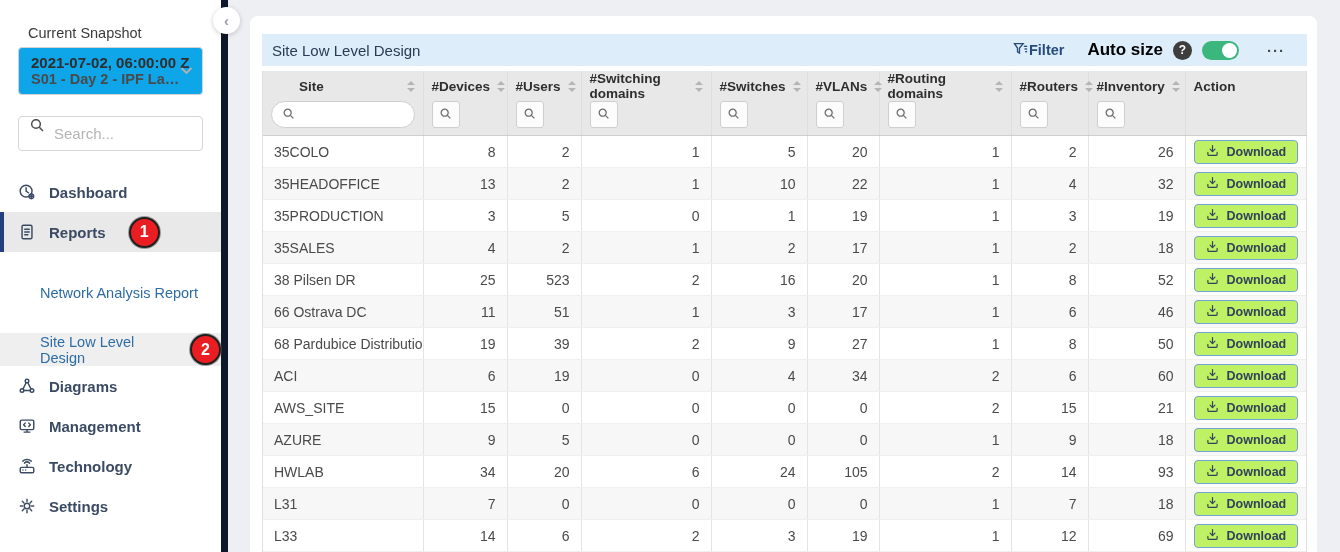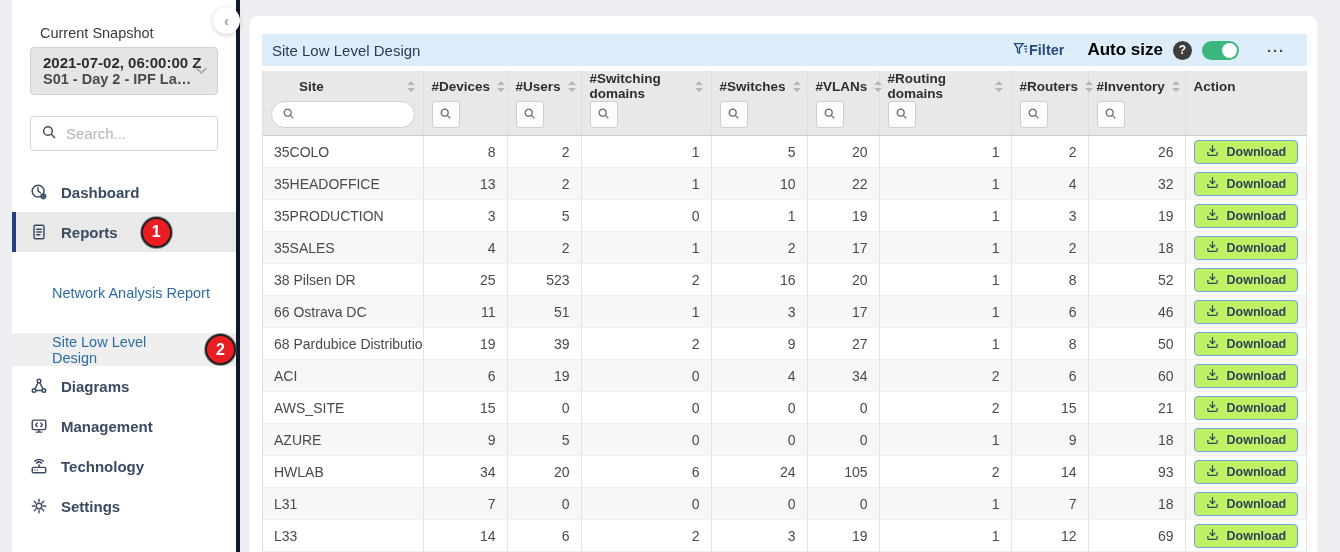--- a/index.html
+++ b/index.html
@@ -5,40 +5,40 @@
   * { margin:0; padding:0; box-sizing:border-box; }
   html,body { width:1340px; height:552px; overflow:hidden; }
   body {
     font-family:"Liberation Sans", sans-serif;
     background:#edeff2;
     position:relative;
     color:#3b4a63;
   }
   
   .sidebar {
-    position:absolute; left:12px; top:0; bottom:0; width:228px;
-    background:#fff; border-right:4px solid #0f172a; z-index:2;
+    position:absolute; left:0; top:0; bottom:0; width:228px;
+    background:#fff; border-right:7px solid #0f172a; z-index:2;
   }
   .collapse-btn {
     position:absolute; left:213px; top:7px; width:27px; height:27px;
     border-radius:50%; background:#fff; box-shadow:0 1px 5px rgba(0,0,0,.2);
     display:flex; align-items:center; justify-content:center;
     color:#9aa1ab; font-size:15px; font-weight:700; z-index:3; cursor:pointer;
   }
   .snap-label { margin:25px 18px 6px 28px; font-size:14.5px; color:#3a3a3a; }
   .snap-select {
     margin:0 18px; border:1px solid #d2d2d2; border-radius:4px;
-    padding:6px 28px 7px 12px; position:relative; background:#e5e5e5; cursor:pointer;
+    padding:6px 28px 7px 12px; position:relative; background:#0ea5e9; cursor:pointer;
   }
   .snap-line1 { font-size:15px; font-weight:700; color:#2e2e2e; white-space:nowrap; }
   .snap-line2 { font-size:14.5px; color:#4a4a4a; white-space:nowrap;font-weight:bold; }
   .snap-chevron { position:absolute; right:9px; top:50%; transform:translateY(-50%); color:#b3b3b3; font-size:13px; }
   .side-search {
     margin:21px 18px 0; height:35px; border:1px solid #d6d6d6; border-radius:4px;
-    display:flex; align-items:center; padding:0 10px; gap:9px; background:#fff;
+    display:flex; padding:0 10px; gap:9px; background:#fff;
   }
   .side-search input {
     border:none; outline:none; flex:1; font-size:15px; color:#555;
     font-family:"Liberation Sans", sans-serif; background:transparent;
   }
   .side-search input::placeholder { color:#b4b4b4; }
   .menu { margin-top:21px; }
   .menu-item {
     height:40px; display:flex; align-items:center; gap:13px; padding-left:18px;
     font-size:15px; font-weight:700; color:#3b4a63; cursor:pointer; position:relative;

